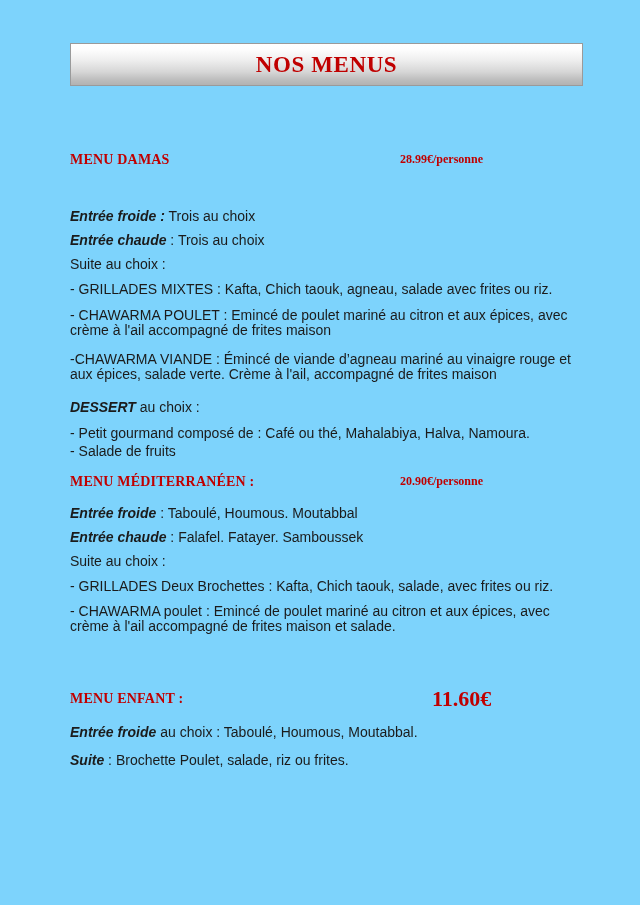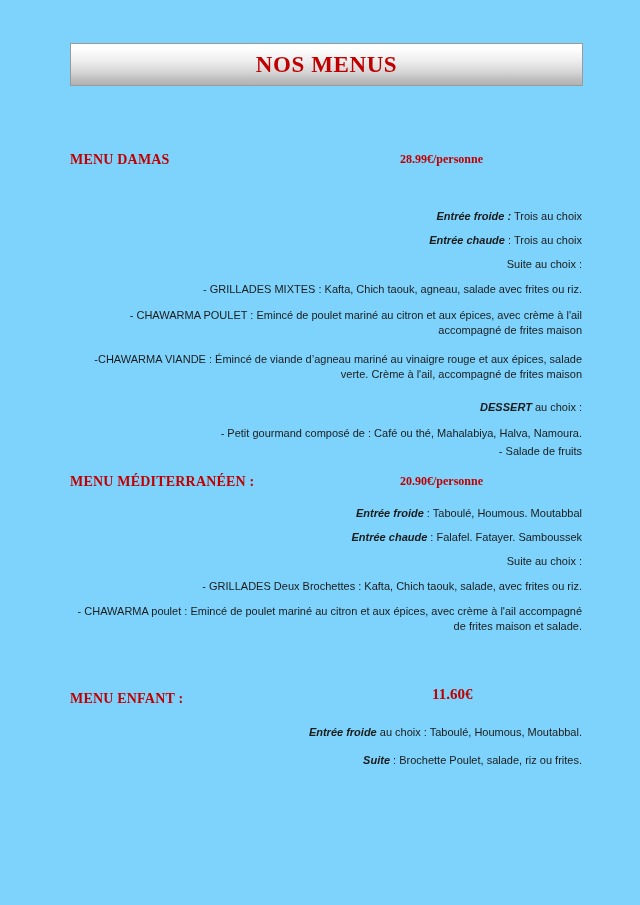--- a/index.html
+++ b/index.html
@@ -74,34 +74,34 @@
     position: absolute;
     font-family: "Liberation Serif", "DejaVu Serif", serif;
     font-weight: bold;
     font-size: 12px;
     color: #c00000;
     white-space: nowrap;
   }
   .menu-head.price-col .mh-price { left: 330px; }
   .menu-head.price-col-big .mh-price {
     left: 362px;
-    font-size: 15px;
+    font-size: 22px;
     top: -5px;
   }
 
   
   .para {
     position: absolute;
     left: 70px;
     width: 512px;
     font-family: "Liberation Sans", sans-serif;
-    font-size: 11px;
+    font-size: 14px;
     line-height: 15px;
     color: #1b1b1b;
-    text-align: right;
+    text-align: left;
   }
   .para b {
     font-weight: bold;
     font-style: italic;
   }
   .tight {
     line-height: 14px;
   }
 </style>
 </head>

